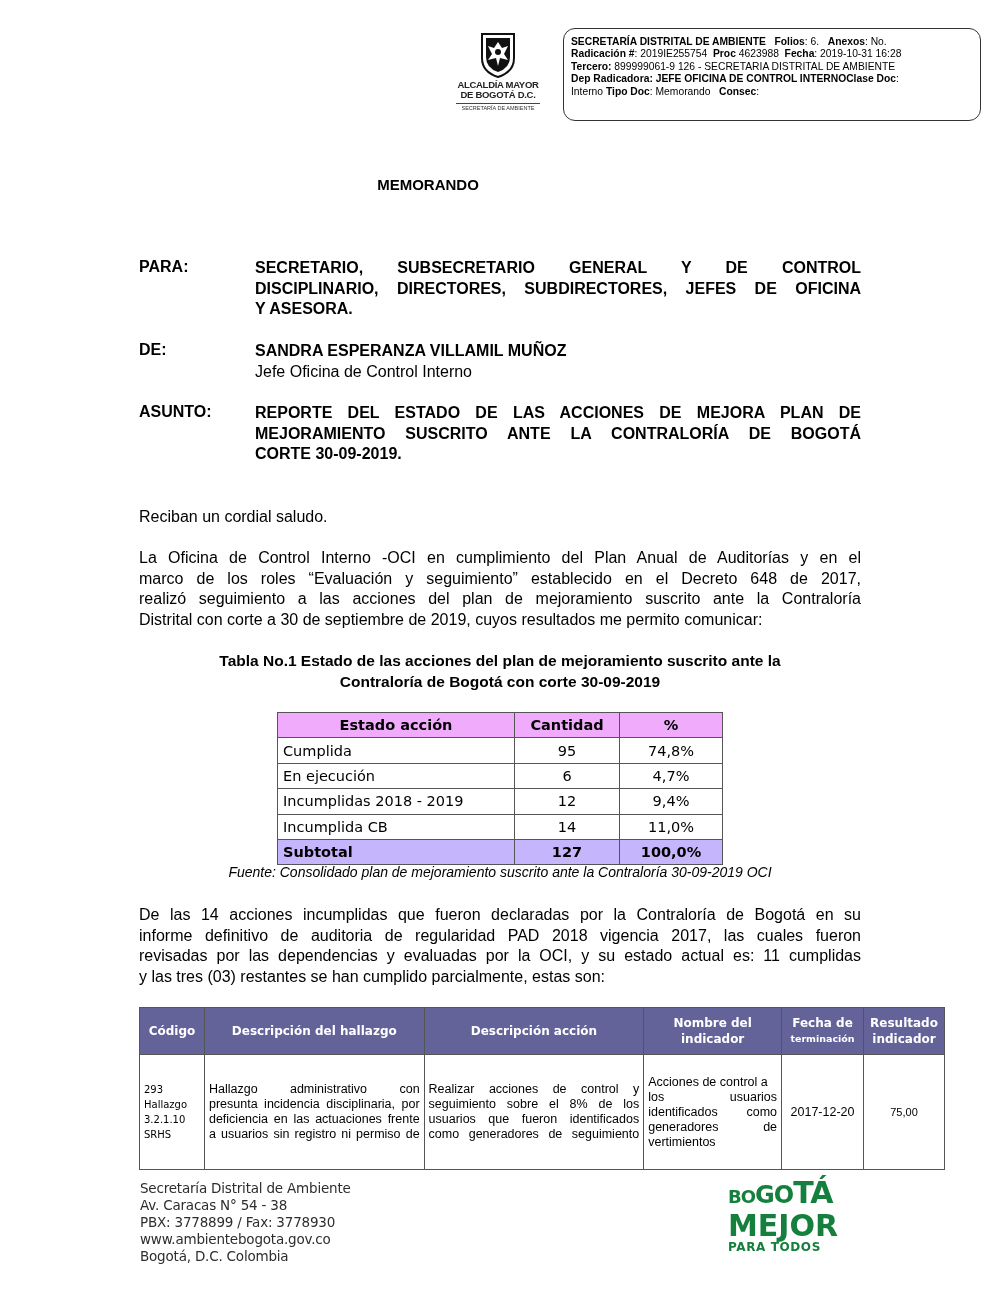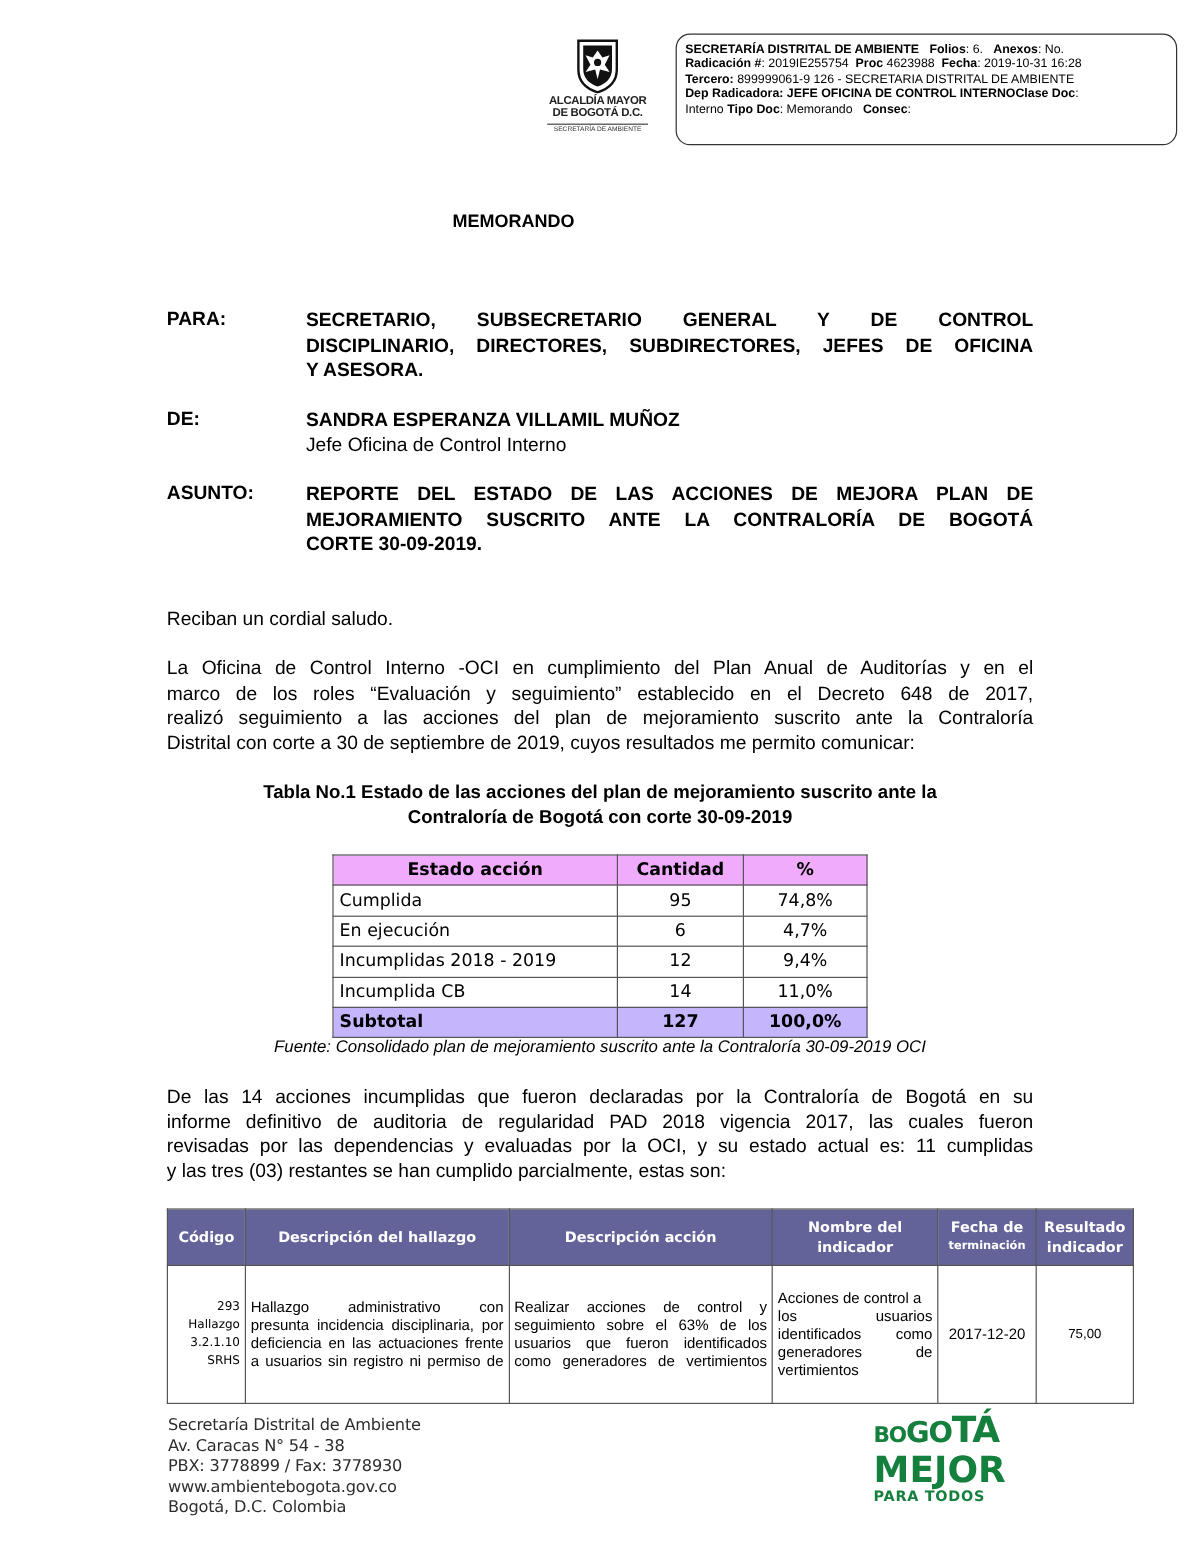--- a/index.html
+++ b/index.html
@@ -37,21 +37,21 @@
     table.t1 tr.head td { background: #f0abfc; font-weight: bold; text-align: center; }
     table.t1 tr.foot td { background: #c4b5fd; font-weight: bold; }
 
     .source { position: absolute; left: 0; width: 1000px; top: 864px; text-align: center; font-style: italic; font-size: 14px; }
 
     table.t2 { position: absolute; left: 139px; top: 1007px; border-collapse: collapse; width: 806px; }
     table.t2 td { border: 1px solid #555; vertical-align: middle; }
     table.t2 tr.head td { background: #63639a; color: #fff; font-family: "DejaVu Sans", sans-serif; font-weight: bold; font-size: 12px; text-align: center; height: 47px; line-height: 16px; }
     table.t2 tr.head td .small { font-size: 9.5px; }
     table.t2 tr.row td { font-size: 12.5px; line-height: 15px; height: 115px; padding: 0 4px; }
-    table.t2 tr.row td.code { font-family: "DejaVu Sans", sans-serif; font-size: 10px; line-height: 15px; text-align: right; }
+    table.t2 tr.row td.code { font-family: "DejaVu Sans", sans-serif; font-size: 10px; line-height: 15px; text-align: left; }
     table.t2 tr.row td.jus { text-align: justify; }
     table.t2 tr.row td.jus span { display: block; text-align: justify; text-align-last: justify; }
     table.t2 tr.row td.jus span.last { text-align-last: left; }
     table.t2 tr.row td.center { text-align: center; }
     table.t2 tr.row td.small { font-size: 11px; }
 
     .footer-addr { position: absolute; left: 140px; top: 1180px; font-family: "DejaVu Sans", sans-serif; font-size: 13.5px; line-height: 17px; color: #2d2d2d; letter-spacing: -0.2px; }
     .footer-logo { position: absolute; left: 728px; top: 1178px; width: 130px; color: #15803d; font-family: "DejaVu Sans", sans-serif; font-weight: bold; }
     .footer-logo .r1 { font-size: 30px; line-height: 30px; letter-spacing: -1px; }
     .footer-logo .r1 .sm { font-size: 18px; }
@@ -205,23 +205,23 @@
       <div>SRHS</div>
     </td>
     <td class="jus">
       <span>Hallazgo administrativo con</span>
       <span>presunta incidencia disciplinaria, por</span>
       <span>deficiencia en las actuaciones frente</span>
       <span>a usuarios sin registro ni permiso de</span>
     </td>
     <td class="jus">
       <span>Realizar acciones de control y</span>
-      <span>seguimiento sobre el 63% de los</span>
+      <span>seguimiento sobre el 8% de los</span>
       <span>usuarios que fueron identificados</span>
-      <span>como generadores de vertimientos</span>
+      <span>como generadores de seguimiento</span>
     </td>
     <td class="jus">
       <span class="last">Acciones de control a</span>
       <span>los usuarios</span>
       <span>identificados como</span>
       <span>generadores de</span>
       <span class="last">vertimientos</span>
     </td>
     <td class="center">2017-12-20</td>
     <td class="center small">75,00</td>

